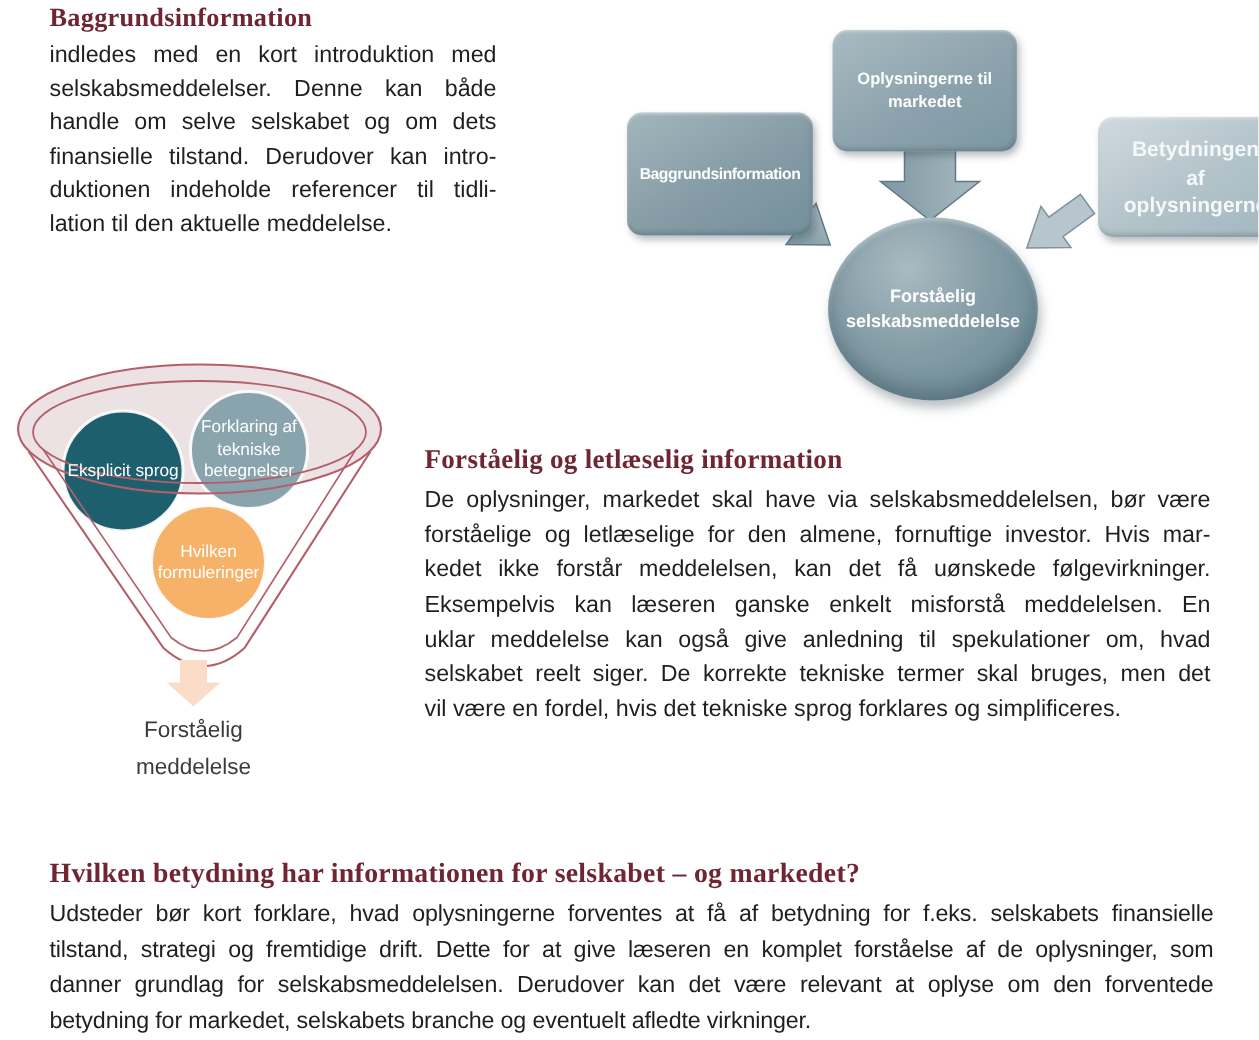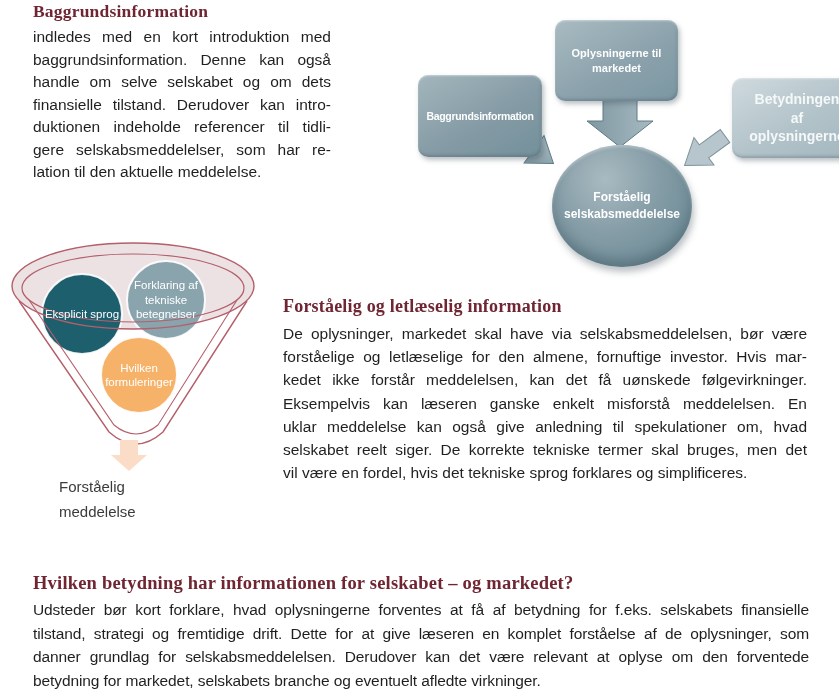--- a/index.html
+++ b/index.html
@@ -56,38 +56,37 @@
   .funnel-diagram{position:absolute;left:5px;top:236px;width:270px;height:300px;}
   .funnel-diagram svg{position:absolute;left:0;top:0;}
   .flabel{
     position:absolute;display:flex;align-items:center;justify-content:center;text-align:center;
     color:#ffffff;font-size:11.5px;line-height:1.25;
   }
   .fl-explicit{left:33px;top:56px;width:88px;height:44px;}
   .fl-technical{left:113px;top:38px;width:96px;height:52px;}
   .fl-simple{left:86px;top:117px;width:96px;height:44px;}
   .funnel-result{
-    position:absolute;left:54px;top:238px;width:140px;text-align:left;
+    position:absolute;left:54px;top:238px;width:140px;text-align:center;
     color:#3b3b3b;font-size:15px;line-height:25px;
   }
 </style>
 </head>
 <body>
 
 <div class="page">
 
   <section class="block block-background">
     <h2>Baggrundsinformation</h2>
     <div class="para">
         <div class="jline">indledes med en kort introduktion med</div>
-        <div class="jline">baggrundsinformation. Denne kan også</div>
+        <div class="jline">selskabsmeddelelser. Denne kan både</div>
         <div class="jline">handle om selve selskabet og om dets</div>
         <div class="jline">finansielle tilstand. Derudover kan intro-</div>
         <div class="jline">duktionen indeholde referencer til tidli-</div>
-        <div class="jline">gere selskabsmeddelelser, som har re-</div>
         <div class="jline jline-last">lation til den aktuelle meddelelse.</div>
       </div>
   </section>
 
   <div class="bubble-diagram">
     <svg width="432" height="266" viewBox="0 0 432 266">
       <defs>
         <linearGradient id="arrGrad" x1="0" y1="0" x2="0" y2="1">
           <stop offset="0" stop-color="#a7bac1"></stop>
             <stop offset="1" stop-color="#7e97a1"></stop>

